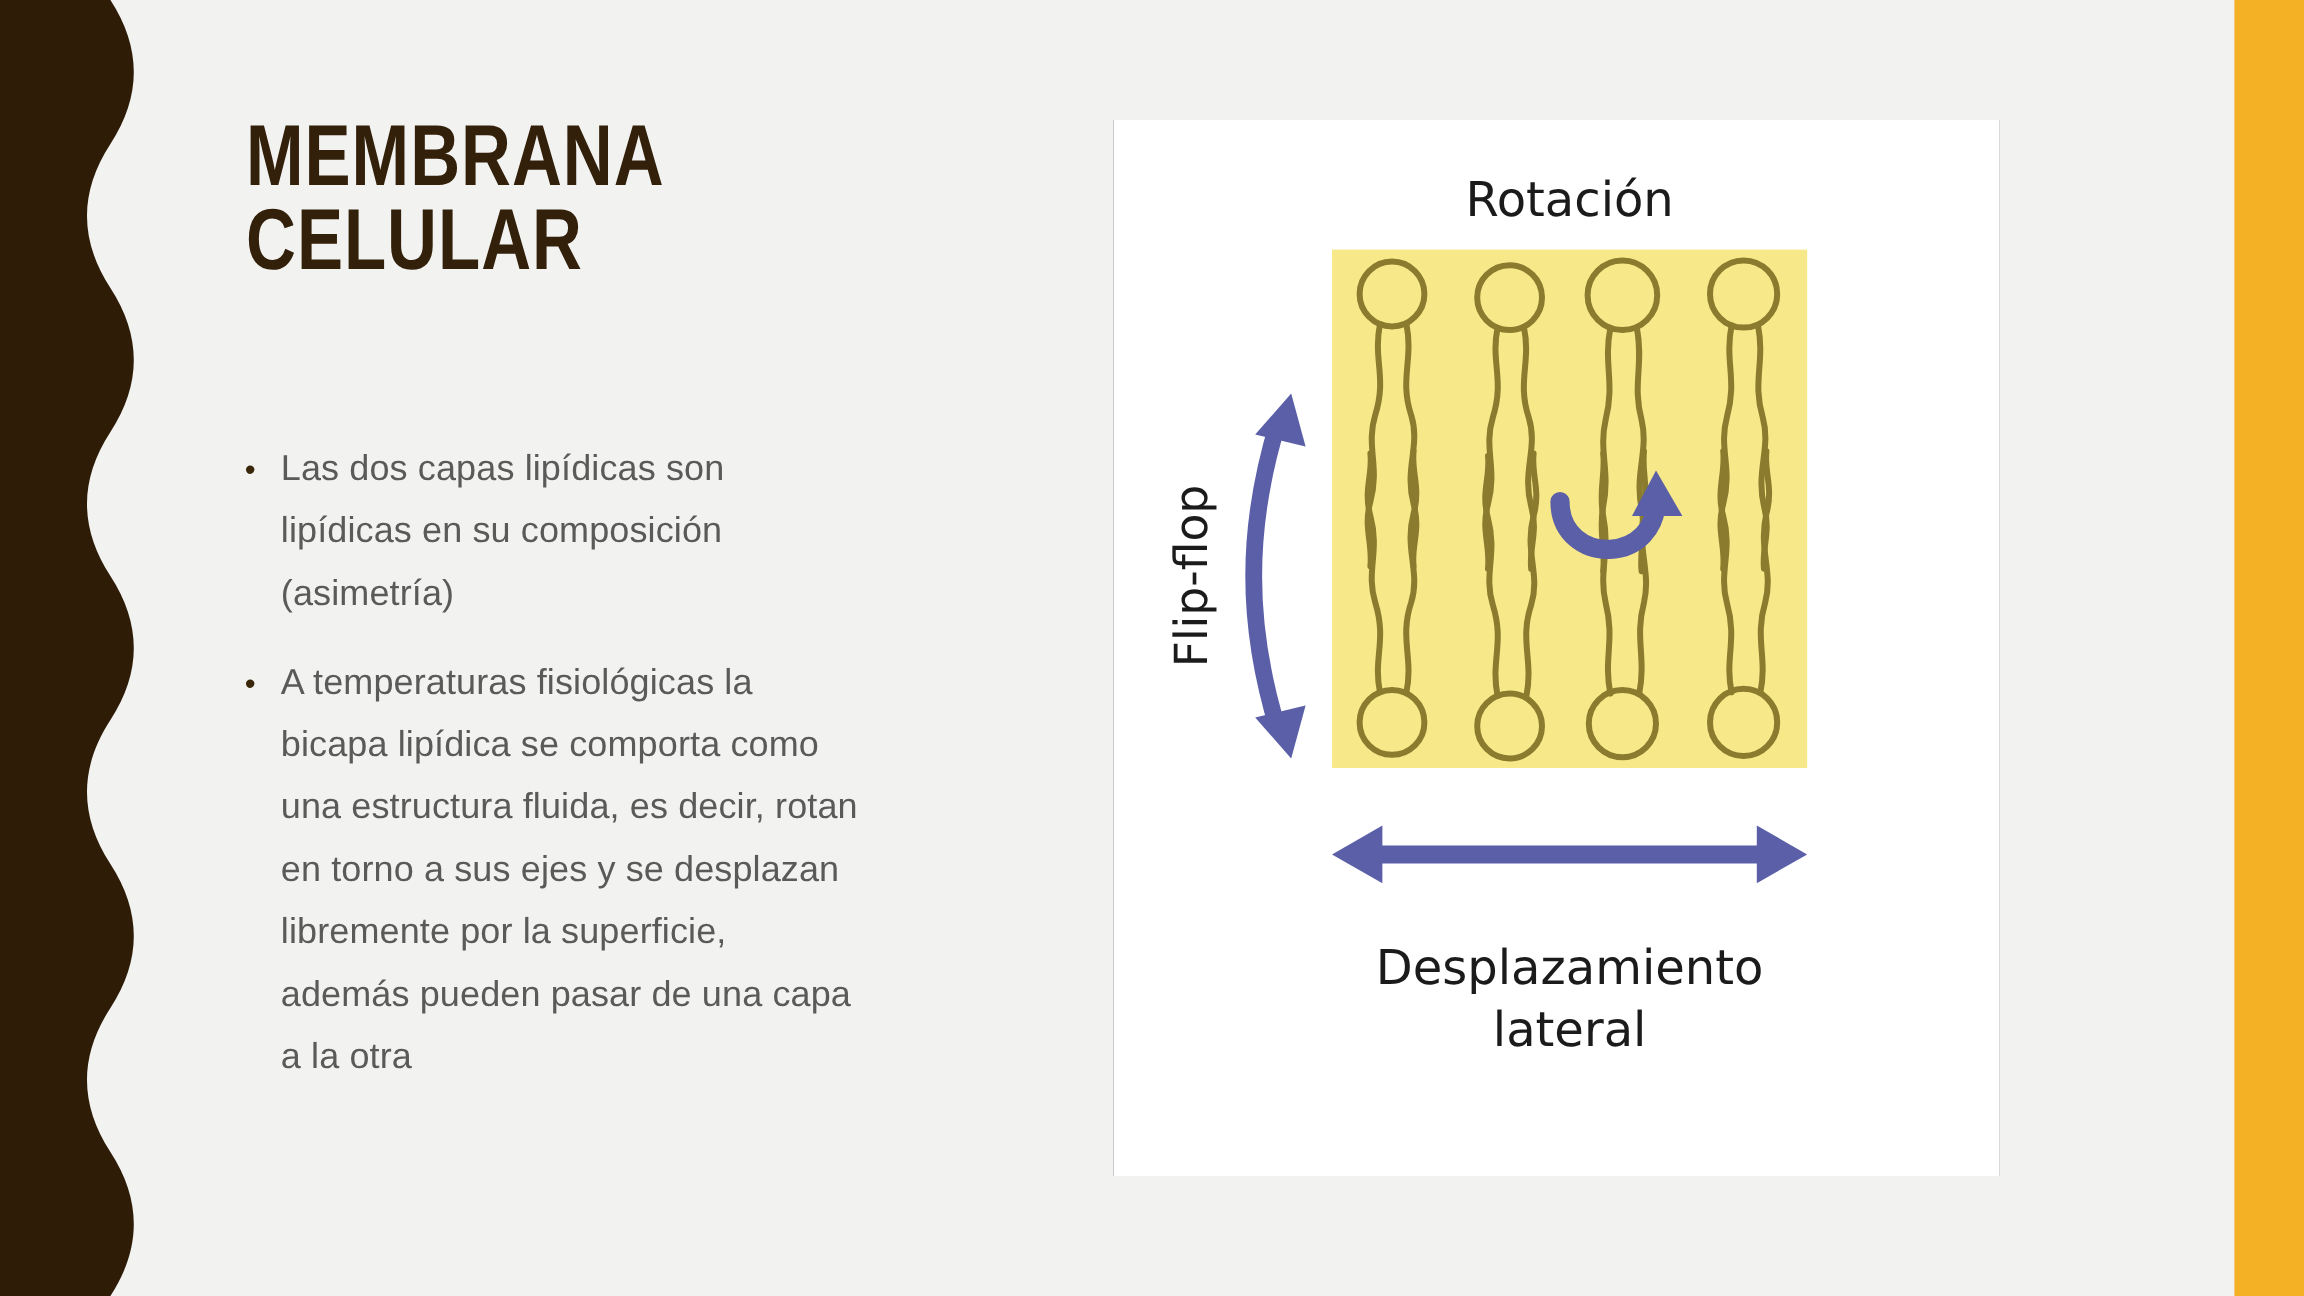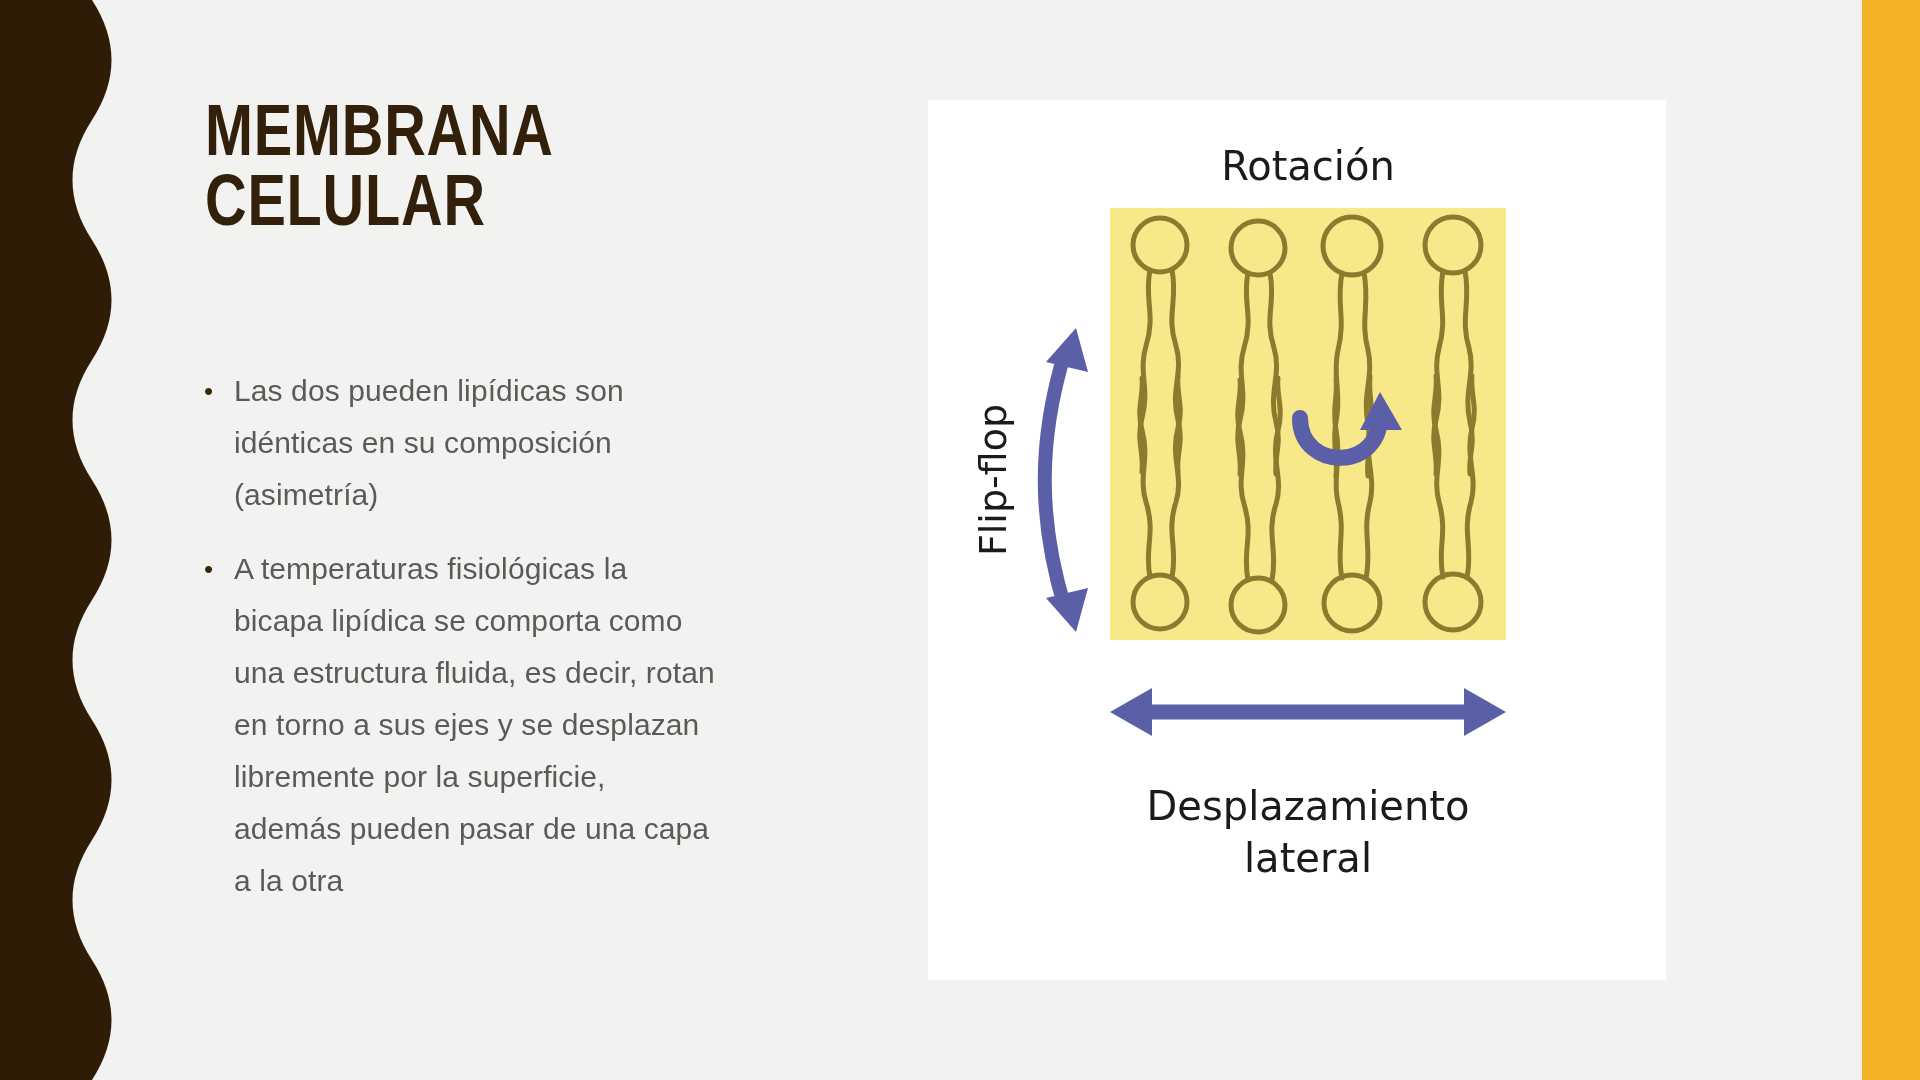--- a/index.html
+++ b/index.html
@@ -93,21 +93,21 @@
 
 <div id="title">
   <span class="tline">MEMBRANA</span>
   <span class="tline">CELULAR</span>
 </div>
 
 <div id="bullets">
 
   <div class="bullet">
     <div class="bullet-dot">•</div>
-    <div class="bullet-text">Las dos pueden lipídicas son idénticas en su composición (asimetría)</div>
+    <div class="bullet-text">Las dos capas lipídicas son lipídicas en su composición (asimetría)</div>
   </div>
 
   <div class="bullet">
     <div class="bullet-dot">•</div>
     <div class="bullet-text">A temperaturas fisiológicas la bicapa lipídica se comporta como una estructura fluida, es decir, rotan en torno a sus ejes y se desplazan libremente por la superficie, además pueden pasar de una capa a la otra</div>
   </div>
 
 </div>
 
 <div id="figure-card">

